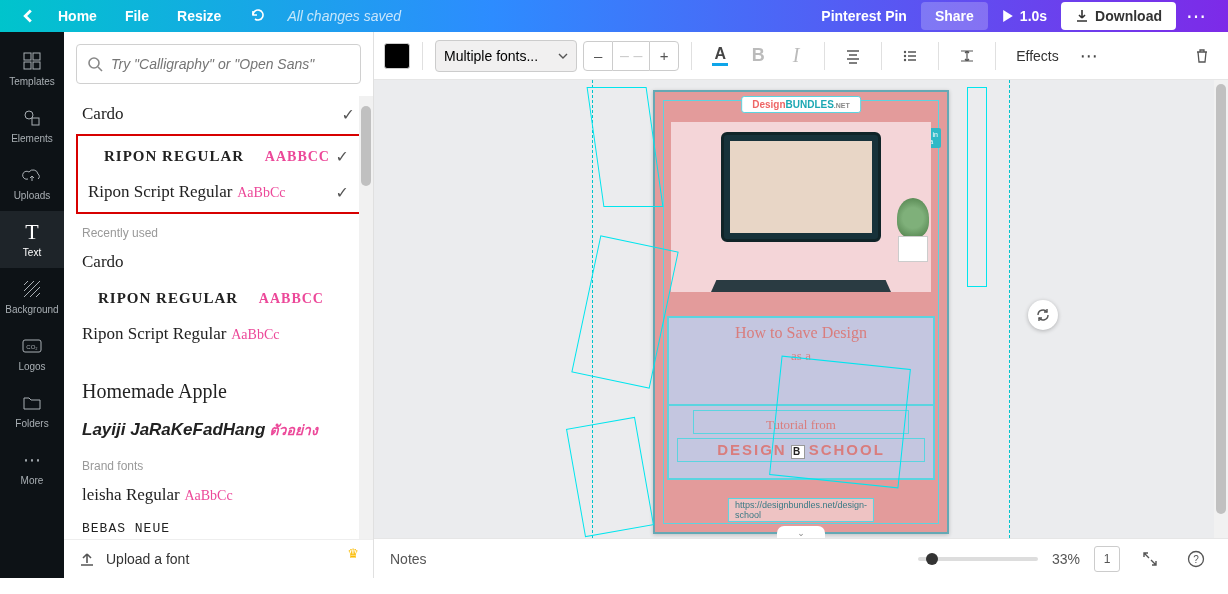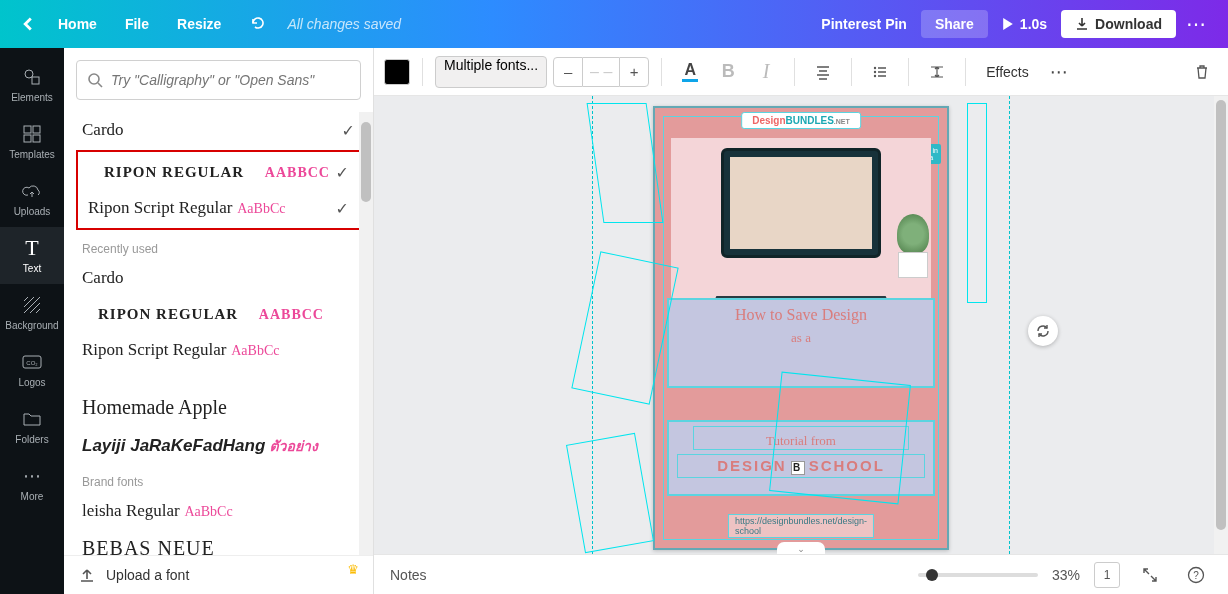--- a/index.html
+++ b/index.html
@@ -1,17 +1,17 @@
 <!DOCTYPE html>
 <html><head>
 <meta charset="utf-8">
 <style>
 * { margin: 0; padding: 0; box-sizing: border-box; font-family: -apple-system, BlinkMacSystemFont, "Segoe UI", sans-serif; }
 body { overflow: hidden; }
-.top-bar { height: 48px; background: linear-gradient(90deg, #00c4cc 0%, #2d8cff 40%, #7d2ae8 100%); display: flex; align-items: center; padding: 8px 12px; color: #fff; font-size: 14px; }
+.top-bar { height: 32px; background: linear-gradient(90deg, #00c4cc 0%, #2d8cff 40%, #7d2ae8 100%); display: flex; align-items: center; padding: 8px 12px; color: #fff; font-size: 14px; }
 .top-bar .back { width: 32px; display:flex; align-items:center; justify-content:center; }
 .top-bar .item { padding: 0 14px; font-weight: 600; cursor: pointer; }
 .top-bar .muted { color: rgba(255,255,255,0.75); font-style: italic; font-weight:400; padding-left:8px; }
 .top-bar .spacer { flex: 1; }
 .top-bar .btn { padding: 6px 14px; border-radius: 4px; font-weight: 600; display:flex; align-items:center; gap:6px; }
 .top-bar .share { background: rgba(255,255,255,0.22); }
 .top-bar .download { background: #fff; color: #333; }
 .top-bar .menu-end { padding:0 10px; font-size:20px; }
 
 .main { display: flex; height: calc(100vh - 48px); }
@@ -31,21 +31,21 @@
 .font-row .check { color:#555; font-size:16px; }
 .boxed { border:2px solid #d70000; padding:2px 4px; margin:2px 0;}
 .section-label { font-size:12px; color:#999; padding:10px 6px 4px; }
 .upload-row { border-top:1px solid #eee; padding:10px 14px; display:flex; align-items:center; gap:10px; font-size:14px; color:#333; }
 .crown { margin-left:auto; color:#fbbc04; font-size:13px; position:relative; top:-6px;}
 
 .canvas-area { flex:1; display:flex; flex-direction:column; background:#fff; position:relative;}
 .toolbar { height:48px; border-bottom:1px solid #e6e6e6; display:flex; align-items:center; padding:0 10px; gap:6px; }
 .swatch { width:26px; height:26px; border:1px solid #ccc; border-radius:3px; background:#000; }
 .sep { width:1px; height:28px; background:#e0e0e0; margin:0 6px;}
-.font-dd { height:32px; border:1px solid #ccc; border-radius:4px; background:#f1f0f0; display:flex; align-items:center; padding:0 8px; font-size:14px; gap:20px; cursor:pointer;flex-direction:column;}
+.font-dd { height:32px; border:1px solid #ccc; border-radius:4px; background:#f1f0f0; display:flex; align-items:center; padding:0 8px; font-size:14px; gap:20px; cursor:pointer;}
 .sq-btn { width:30px; height:30px; border:1px solid #ccc; border-radius:4px; display:flex; align-items:center; justify-content:center; font-size:15px; color:#555; cursor:pointer;}
 .size-mid { width:36px; height:30px; border-top:1px solid #ccc; border-bottom:1px solid #ccc; display:flex; align-items:center; justify-content:center; color:#ccc;}
 .ico-btn { width:32px; height:32px; display:flex; align-items:center; justify-content:center; font-size:18px; color:#444; cursor:pointer;}
 .A-color { display:flex; flex-direction:column; align-items:center; line-height:1;}
 .A-color .bar{ width:16px; height:3px; background:#0ea5e9; margin-top:1px;}
 .effects { font-size:14px; color:#333; padding:0 8px; cursor:pointer;}
 .tb-spacer { flex:1; }
 
 .work { flex:1; background:#ebecee; position:relative; overflow:hidden;}
 .page-handle { position:absolute; bottom:-2px; left:50%; transform:translateX(-50%); width:48px; height:14px; background:#fff; border-radius:7px 7px 0 0; display:flex; align-items:center; justify-content:center; font-size:9px; color:#888;}
@@ -58,21 +58,21 @@
 .banner .d { color:#e66; }
 .tag-canva { position:absolute; top:36px; right:6px; width:28px; height:20px; background:#2fb9c7; color:#fff; font-size:7px; display:flex; align-items:center; justify-content:center; border-radius:2px;}
 .laptop { position:absolute; top:30px; left:50%; transform:translateX(-50%); width:260px; height:170px; background:linear-gradient(#f4d5d8,#f4d5d8);}
 .laptop .screen{ position:absolute; top:10px; left:50px; width:160px; height:110px; background:#17323a; border-radius:6px; border:3px solid #102428;}
 .laptop .screen-in{ position:absolute; inset:6px; background:#e8d6c6;}
 .laptop .base{ position:absolute; bottom:0; left:40px; width:180px; height:12px; background:#2a3b42; clip-path:polygon(3% 0,97% 0,100% 100%,0 100%);}
 .laptop .plant{ position:absolute; right:-4px; top:50px; width:44px; height:90px;}
 .plant .pot{position:absolute; bottom:0; width:30px; height:26px; left:7px; background:#fff; border:1px solid #ccc;}
 .plant .cac{position:absolute; bottom:24px; left:6px; width:32px; height:40px; background:radial-gradient(circle,#7fb07a 40%,#5a8a55 80%); border-radius:50% 50% 40% 40%;}
 .card1,.card2 { position:absolute; left:12px; right:12px; background:#c4c6e0; border:2px solid #5bd4e0; }
-.card1 { top:190px; height:90px; }
+.card1 { top:224px; height:90px; }
 .card2 { top:312px; height:76px; }
 .ct { text-align:center; }
 .script { font-family:cursive; color:#d97d7d; font-size:16px; padding-top:6px;}
 .script.sm { font-size:13px; padding-top:6px; }
 .display { font-family:Georgia,serif; letter-spacing:2px; color:#d97d7d; font-size:17px; font-weight:700; padding:2px 4px; border:1px solid #5bd4e0; margin:4px 8px;}
 .display.sm { font-size:15px;}
 .bbox { display:inline-block; width:14px; height:14px; background:#fff; border:1px solid #999; vertical-align:middle; margin:0 4px; position:relative;}
 .bbox::after{content:"B"; position:absolute; inset:0; font-size:10px; font-weight:900; color:#222; display:flex; align-items:center; justify-content:center;}
 .url { position:absolute; bottom:10px; left:50%; transform:translateX(-50%); font-size:9px; color:#3a7a85; border:1px solid #5bd4e0; padding:1px 6px; background:rgba(255,255,255,0.4);}
 .sel-line{ position:absolute; border:1px solid #00e5ee; pointer-events:none; background:transparent;}
@@ -87,21 +87,21 @@
 .bb-ico { width:26px; height:26px; border:1px solid #ccc; border-radius:3px; display:flex; align-items:center; justify-content:center; font-size:12px;}
 
 .sv-scroll { position:absolute; right:0; top:0; bottom:0; width:14px; background:#f1f1f1;}
 .sv-thumb { position:absolute; top:10px; left:2px; width:10px; height:80px; background:#c0c0c0; border-radius:5px;}
 .sv-scroll.right { right:0; }
 
 .f-serif{font-family:Georgia,serif;}
 .f-script{font-family:"Brush Script MT",cursive;margin-top:20px;}
 .ripon{ font-family:Georgia,serif; font-weight:800; letter-spacing:1px; text-transform:uppercase; font-size:15px;margin-left:16px;}
 .sc-grey{ color:#ec4899; font-size:14px;}
-.bebas{ font-family:Liberation Serif, serif; letter-spacing:1px; text-transform:uppercase; font-size:20px;}
+.bebas{ font-family:Liberation Mono, monospace; letter-spacing:1px; text-transform:uppercase; font-size:13px;}
 </style>
 </head>
 <body>
 
 <div class="top-bar">
   <div class="back">
       <svg width="14" height="14" viewBox="0 0 10 10">
         <path d="M7 1 L3 5 L7 9" stroke="#fff" stroke-width="2" fill="none"></path>
       </svg>
     </div>
@@ -128,32 +128,32 @@
       </svg>
       <span>Download</span>
     </div>
   <div class="menu-end">⋯</div>
 </div>
 
 <div class="main">
   <div class="rail">
     <div class="rail-item"><div class="rail-icon">
           <svg width="20" height="20" viewBox="0 0 20 20">
-            <circle cx="7" cy="7" r="4" fill="none" stroke="currentColor"></circle>
-            <rect x="10" y="10" width="7" height="7" fill="none" stroke="currentColor"></rect>
-          </svg>
-        </div><span>Elements</span></div>
-    <div class="rail-item"><div class="rail-icon">
-          <svg width="20" height="20" viewBox="0 0 20 20">
             <rect x="2" y="2" width="7" height="7" fill="none" stroke="currentColor"></rect>
             <rect x="11" y="2" width="7" height="7" fill="none" stroke="currentColor"></rect>
             <rect x="2" y="11" width="7" height="7" fill="none" stroke="currentColor"></rect>
             <rect x="11" y="11" width="7" height="7" fill="none" stroke="currentColor"></rect>
           </svg>
         </div><span>Templates</span></div>
+    <div class="rail-item"><div class="rail-icon">
+          <svg width="20" height="20" viewBox="0 0 20 20">
+            <circle cx="7" cy="7" r="4" fill="none" stroke="currentColor"></circle>
+            <rect x="10" y="10" width="7" height="7" fill="none" stroke="currentColor"></rect>
+          </svg>
+        </div><span>Elements</span></div>
     <div class="rail-item"><div class="rail-icon">
           <svg width="20" height="20" viewBox="0 0 20 20">
             <path d="M6 14a4 4 0 1 1 1-7 5 5 0 0 1 9 2 3 3 0 0 1 0 5" fill="none" stroke="currentColor"></path>
             <path d="M10 16v-5m0 0l-2 2m2-2l2 2" fill="none" stroke="currentColor"></path>
           </svg>
         </div><span>Uploads</span></div>
     <div class="rail-item active"><div class="rail-icon" style="font-family:serif;font-size:22px">T</div><span>Text</span></div>
     <div class="rail-item"><div class="rail-icon">
           <svg width="20" height="20" viewBox="0 0 20 20">
             <path d="M2 6l4-4M2 12l10-10M2 18l16-16M8 18l10-10M14 18l4-4" stroke="currentColor"></path>

